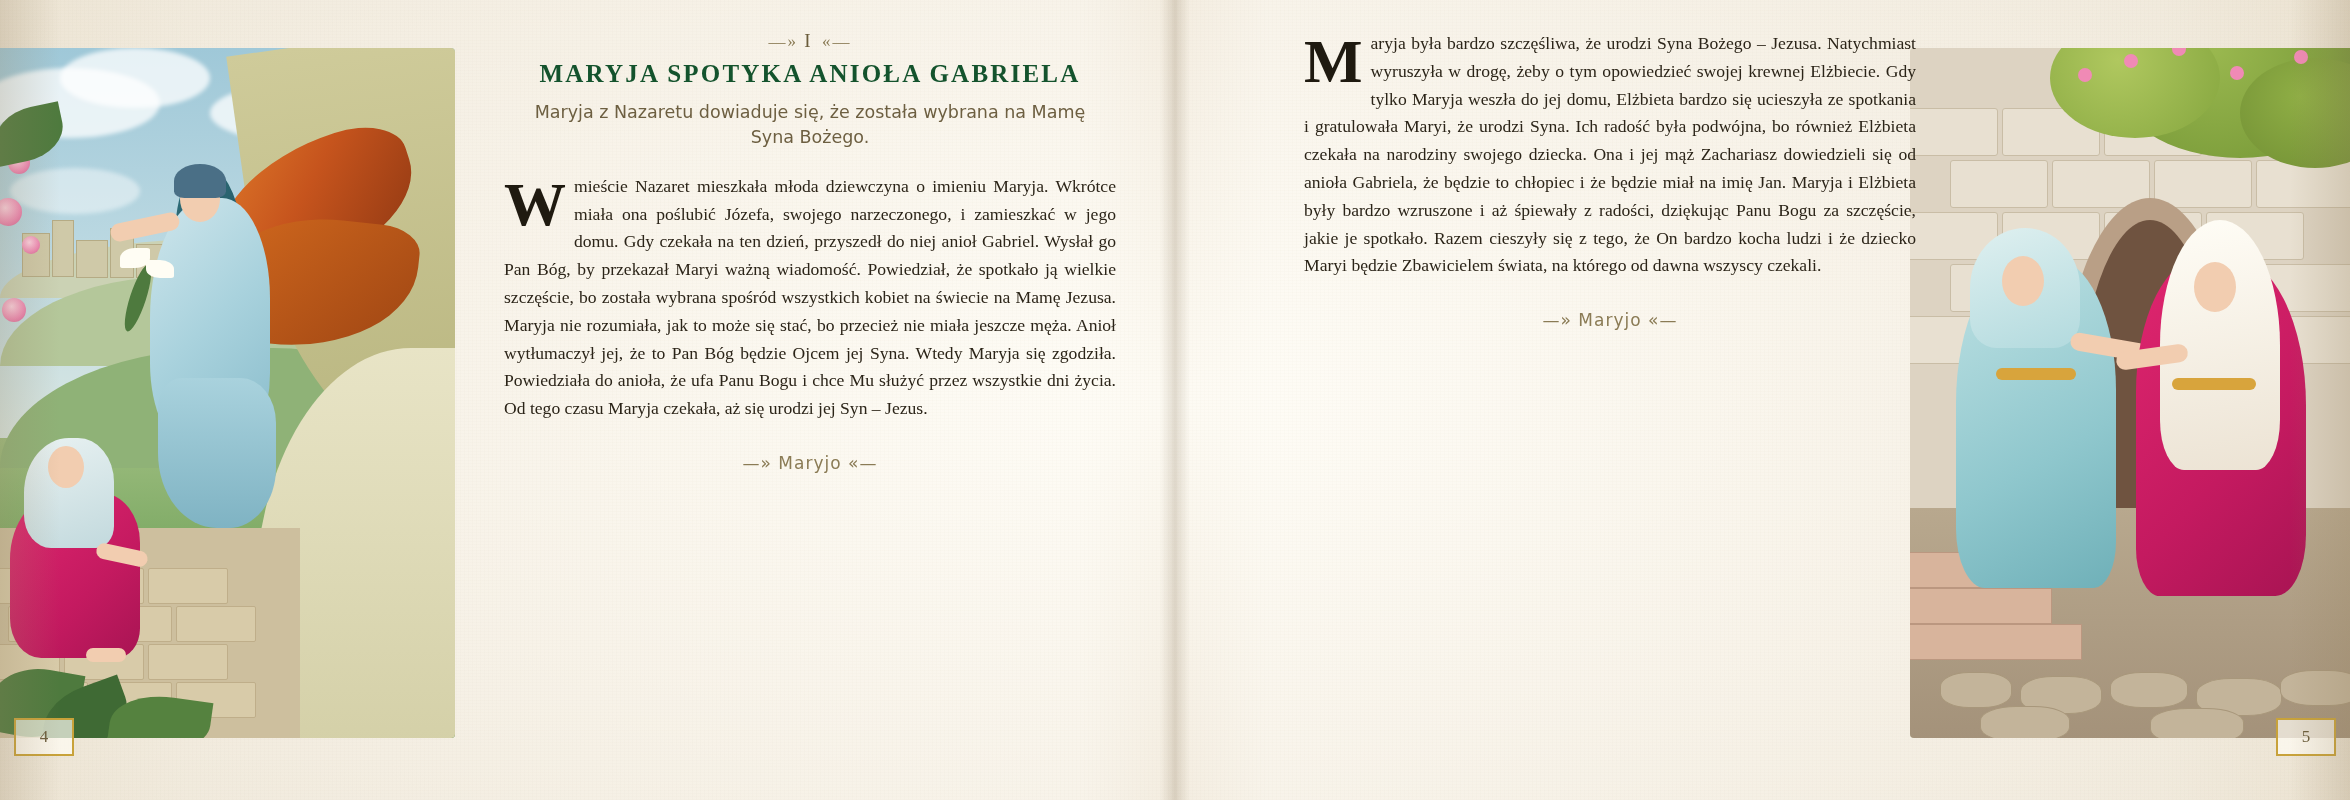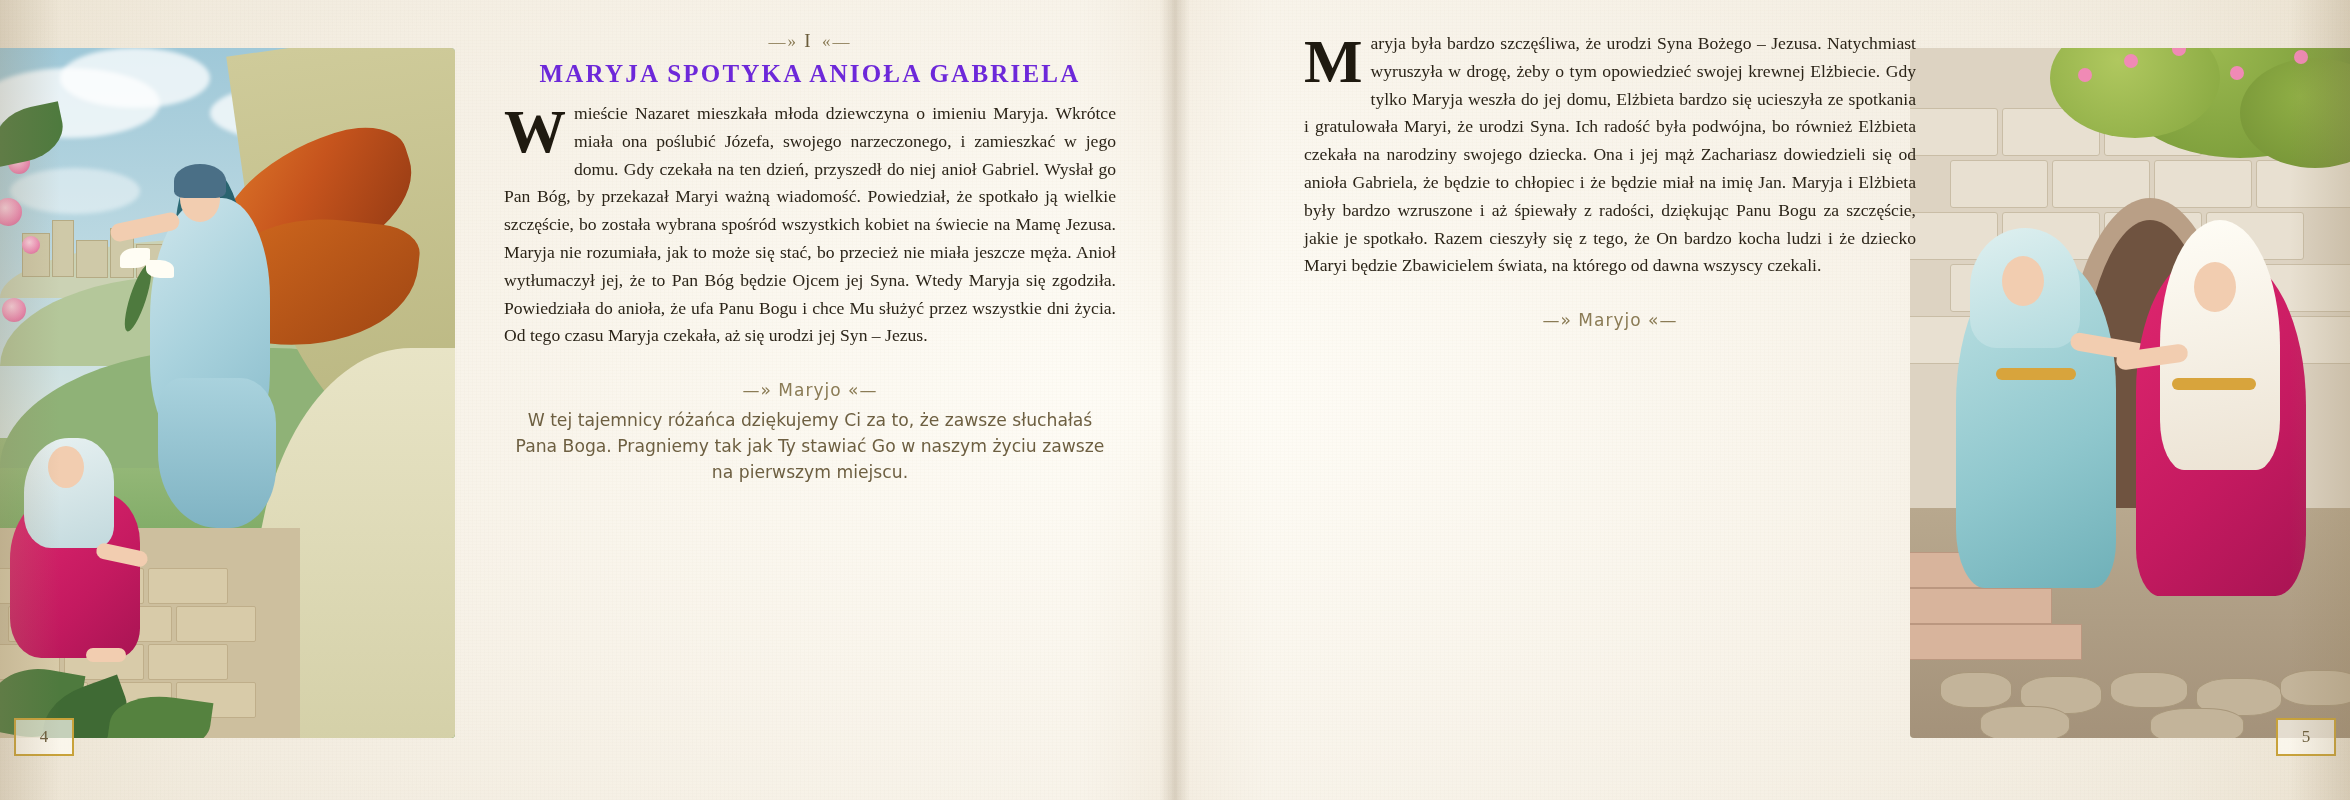--- a/index.html
+++ b/index.html
@@ -204,21 +204,21 @@
     font-size: 19px;
     letter-spacing: 5px;
     color: #6a5c3b;
   }
   h1.chapter-title {
     margin: 8px 0 12px 0;
     text-align: center;
     font-size: 25px;
     letter-spacing: 2.2px;
     font-weight: bold;
-    color: #6d28d9;
+    color: #14532d;
     font-family: "Liberation Serif", serif;
   }
   .subtitle {
     text-align: center;
     font-size: 17.5px;
     line-height: 1.45;
     color: #6d5f41;
     font-family: "DejaVu Sans", sans-serif;
     margin: 0 14px 22px 14px;
   }
@@ -401,23 +401,23 @@
     <div style="position:absolute; left:262px; top:330px; width:84px; height:12px; background:#d8a43c; border-radius:6px;"></div>
   </div>
 
   <div class="textcol" id="text-left">
     <div class="ornament">
       <span>—»</span>
       <span class="numeral">I</span>
       <span>«—</span>
     </div>
     <h1 class="chapter-title">MARYJA SPOTYKA ANIOŁA GABRIELA</h1>
+    <p class="subtitle">Maryja z Nazaretu dowiaduje się, że została wybrana na Mamę Syna Bożego.</p>
     <p class="body drop">W mieście Nazaret mieszkała młoda dziewczyna o imieniu Maryja. Wkrótce miała ona poślubić Józefa, swojego narzeczonego, i zamieszkać w jego domu. Gdy czekała na ten dzień, przyszedł do niej anioł Gabriel. Wysłał go Pan Bóg, by przekazał Maryi ważną wiadomość. Powiedział, że spotkało ją wielkie szczęście, bo została wybrana spośród wszystkich kobiet na świecie na Mamę Jezusa. Maryja nie rozumiała, jak to może się stać, bo przecież nie miała jeszcze męża. Anioł wytłumaczył jej, że to Pan Bóg będzie Ojcem jej Syna. Wtedy Maryja się zgodziła. Powiedziała do anioła, że ufa Panu Bogu i chce Mu służyć przez wszystkie dni życia. Od tego czasu Maryja czekała, aż się urodzi jej Syn – Jezus.</p>
     <div class="prayer-head">—» Maryjo «—</div>
-    <p class="prayer">W tej tajemnicy różańca dziękujemy Ci za to, że zawsze słuchałaś Pana Boga. Pragniemy tak jak Ty stawiać Go w naszym życiu zawsze na pierwszym miejscu.</p>
   </div>
 
   <div class="textcol" id="text-right">
     <p class="body drop">Maryja była bardzo szczęśliwa, że urodzi Syna Bożego – Jezusa. Natychmiast wyruszyła w drogę, żeby o tym opowiedzieć swojej krewnej Elżbiecie. Gdy tylko Maryja weszła do jej domu, Elżbieta bardzo się ucieszyła ze spotkania i gratulowała Maryi, że urodzi Syna. Ich radość była podwójna, bo również Elżbieta czekała na narodziny swojego dziecka. Ona i jej mąż Zachariasz dowiedzieli się od anioła Gabriela, że będzie to chłopiec i że będzie miał na imię Jan. Maryja i Elżbieta były bardzo wzruszone i aż śpiewały z radości, dziękując Panu Bogu za szczęście, jakie je spotkało. Razem cieszyły się z tego, że On bardzo kocha ludzi i że dziecko Maryi będzie Zbawicielem świata, na którego od dawna wszyscy czekali.</p>
     <div class="prayer-head">—» Maryjo «—</div>
   </div>
 
   <div class="folio" id="folio-left">4</div>
   <div class="folio" id="folio-right">5</div>
 

